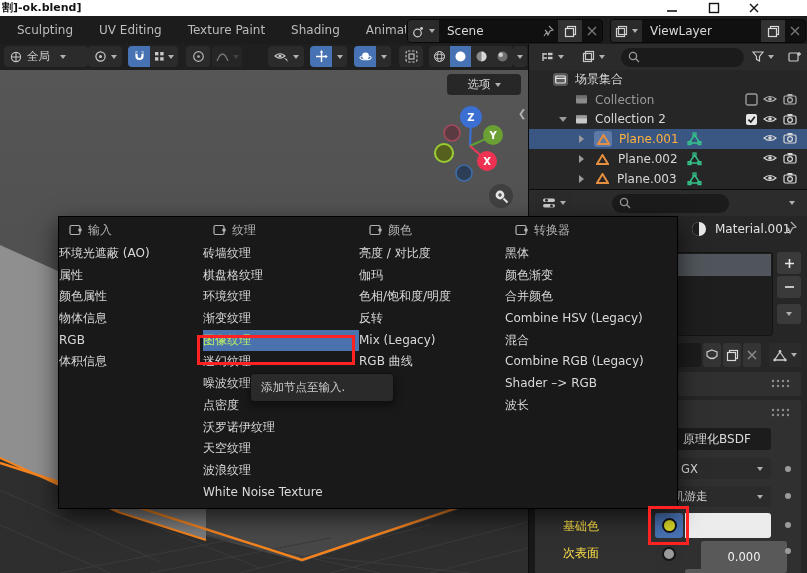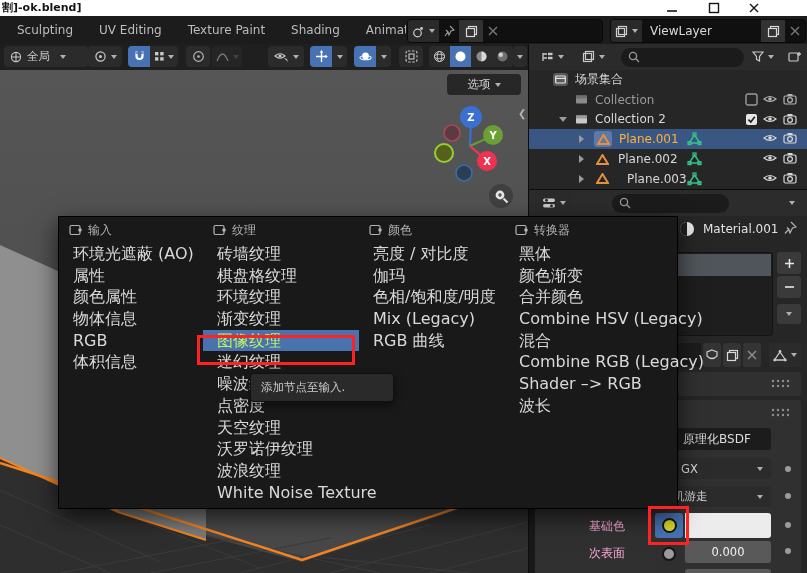--- a/index.html
+++ b/index.html
@@ -43,31 +43,31 @@
   .car-d{width:0;height:0;border-top:5px solid #9a9a9a;border-left:4px solid transparent;border-right:4px solid transparent}
   .rix{position:absolute;top:3px}
   
   .props{left:528px;top:189px;width:279px;height:384px;background:#262626;overflow:hidden;border-left:1px solid #0c0c0c;border-top:1px solid #0c0c0c}
   .props-h{left:0;top:0;width:279px;height:26px;background:#2c2c2c;display:flex;align-items:center}
   .tabstrip{left:0;top:26px;width:34px;height:358px;background:#191919}
   .pfield{background:#1c1c1c;border-radius:3px;color:#dcdcdc;font-size:12px;display:flex;align-items:center}
   .pbtn{background:#3a3a3a;border-radius:3px;display:flex;align-items:center;justify-content:center;color:#e6e6e6}
   .drop{background:#2b2b2b;border-radius:3px;display:flex;align-items:center;font-size:11.5px;color:#dcdcdc}
   .panel{background:#303030;border-radius:3px}
-  .lbl{font-size:12px;color:#f9a8d4;text-align:center}
+  .lbl{font-size:12px;color:#fde047;text-align:left}
   .socket{width:28px;height:25px;border-radius:3px;display:flex;align-items:center;justify-content:center}
   .dotv{width:11px;height:11px;border-radius:50%;background:#d9d926;border:2px solid #14141f}
   .dotg{width:10px;height:10px;border-radius:50%;background:#9a9a9a;border:2px solid #161616}
   .adot{width:6px;height:6px;border-radius:50%;background:#9b9b9b}
   .numf{background:#595959;border-radius:3px;color:#f2f2f2;font-size:11.5px;display:flex;align-items:center;justify-content:center}
   
   .menu{left:58px;top:216px;width:618px;height:291px;background:#191919;border:1px solid #000;box-shadow:0 8px 22px rgba(0,0,0,.65);z-index:20;display:flex}
   .mcol{height:100%}
   .mh{height:26px;line-height:26px;font-size:12px;color:#b4b4b4;display:flex;align-items:center;padding-left:10px;gap:6px}
-  .mi{height:21.7px;line-height:21.7px;font-size:16px;color:#d9d9d9;padding-left:14px;white-space:nowrap}
+  .mi{height:21.7px;line-height:21.7px;font-size:12px;color:#d9d9d9;white-space:nowrap}
   .mi.active{background:#4a72ad;color:#bef264}
   .redbox{border:3px solid #ff2222;z-index:30;pointer-events:none}
   .tooltip{left:250px;top:373px;width:132px;height:27px;background:#2a2a2a;border:1px solid #111;border-radius:4px;z-index:40;
            font-size:11.5px;color:#cccccc;line-height:26px;padding-left:10px;box-shadow:0 3px 8px rgba(0,0,0,.5)}
   svg{display:block}
 </style>
 </head>
 <body>
 
 <div class="abs os-bar">
@@ -99,20 +99,21 @@
 
   </div>
   <div class="abs idw" style="left:407px;width:194px">
     <div class="seg">
       <svg width="13" height="13">
         <circle cx="5.5" cy="8" r="3.8" fill="none" stroke="#cfcfcf" stroke-width="1.2"></circle>
         <circle cx="9.5" cy="3.5" r="1.4" fill="#cfcfcf"></circle>
         </svg>
       <span class="chev"></span>
     </div>
+    <div class="name">Scene</div>
     <div class="mini">
       <svg width="12" height="12">
           <path d="M7 1 L11 5 L8 6 L6 10 L5 7 L2 11 M5 7 L3 5 Z" fill="none" stroke="#9a9a9a" stroke-width="1.2"></path>
         </svg>
     </div>
     <div class="mini copy">
       <svg width="13" height="13">
           <rect x="3.5" y="1.5" width="8" height="8" fill="none" stroke="#d8d8d8" stroke-width="1.2"></rect>
           <rect x="1.5" y="3.5" width="8" height="8" fill="#333" stroke="#d8d8d8" stroke-width="1.2"></rect>
         </svg>
@@ -475,21 +476,21 @@
       </span>
   </div>
 
   <div class="o-row" style="top:125px">
     <span class="car-r" style="margin-left:50px"></span>
     <span style="margin-left:12px">
       <svg width="13" height="11">
           <polygon points="6.5,1 12,10 1,10" fill="none" stroke="#e78f3f" stroke-width="2"></polygon>
         </svg>
       </span>
-    <span style="margin-left:18px">Plane.003</span>
+    <span style="margin-left:8px">Plane.003</span>
     <span class="rix" style="left:158px">
       <svg width="15" height="14">
           <polygon points="7.5,3 13,11 2,11" fill="none" stroke="#36c28b" stroke-width="1.4"></polygon>
           <rect x="6" y="1" width="3" height="3" fill="none" stroke="#36c28b" stroke-width="1.2"></rect>
           <rect x="1" y="9.6" width="3" height="3" fill="none" stroke="#36c28b" stroke-width="1.2"></rect>
           <rect x="11" y="9.6" width="3" height="3" fill="none" stroke="#36c28b" stroke-width="1.2"></rect>
         </svg>
       </span>
     <span class="rix" style="left:234px">
       <svg width="14" height="12">
@@ -538,21 +539,21 @@
     <div style="position:absolute;left:7px;top:356px">
       <svg width="20" height="18">
         <polygon points="10,4 17,14 3,14" fill="none" stroke="#36c28b" stroke-width="1.5"></polygon>
         <rect x="8.4" y="1.5" width="3.2" height="3.2" fill="none" stroke="#36c28b" stroke-width="1.2"></rect>
         <rect x="1.5" y="12.6" width="3.2" height="3.2" fill="none" stroke="#36c28b" stroke-width="1.2"></rect>
         <rect x="15.3" y="12.6" width="3.2" height="3.2" fill="none" stroke="#36c28b" stroke-width="1.2"></rect>
         </svg>
     </div>
   </div>
 
-  <div class="abs" style="left:150px;top:31px;display:flex;align-items:center">
+  <div class="abs" style="left:162px;top:31px;display:flex;align-items:center">
     <svg width="16" height="16">
       <circle cx="8" cy="8" r="7" fill="#e8e8e8"></circle>
         <path d="M8 1 A7 7 0 0 0 8 15 Z" fill="#1f1f1f"></path>
       </svg>
     <span style="margin-left:8px;font-size:12px;color:#e2e2e2">Material.001</span>
   </div>
   <div class="abs" style="left:254px;top:31px">
     <svg width="14" height="14">
         <path d="M8 1 L13 6 L9.5 7 L7 12 L5.8 8.2 L2 12.5 M5.8 8.2 L4 6.5 Z" fill="none" stroke="#b4b4b4" stroke-width="1.2"></path>
       </svg>
@@ -651,21 +652,21 @@
   <div class="abs socket" style="left:126px;top:323px;background:#4772b3">
     <span class="dotv"></span>
   </div>
   <div class="abs" style="left:156px;top:323px;width:86px;height:25px;background:#ececec;border-radius:0 3px 3px 0"></div>
   <div class="abs adot" style="left:256px;top:332px"></div>
 
   <div class="abs lbl" style="left:34px;top:355px;width:88px">次表面</div>
   <div class="abs socket" style="left:126px;top:351px;background:#2f2f2f">
     <span class="dotg"></span>
   </div>
-  <div class="abs numf" style="left:156px;top:351px;width:86px;height:22px">0.000</div>
+  <div class="abs numf" style="left:172px;top:351px;width:86px;height:32px">0.000</div>
   <div class="abs adot" style="left:256px;top:358px"></div>
 
   <div class="abs socket" style="left:126px;top:379px;background:#2f2f2f">
     
   </div>
   <div class="abs numf" style="left:156px;top:379px;width:86px;height:22px"></div>
 </div>
 
 <div class="abs menu">
   <div class="mcol" style="width:144px">
@@ -692,36 +693,37 @@
       <span>纹理</span>
     </div>
     <div class="mi">砖墙纹理</div>
     <div class="mi">棋盘格纹理</div>
     <div class="mi">环境纹理</div>
     <div class="mi">渐变纹理</div>
     <div class="mi active">图像纹理</div>
     <div class="mi">迷幻纹理</div>
     <div class="mi">噪波纹理</div>
     <div class="mi">点密度</div>
+    <div class="mi">沃罗诺伊纹理</div>
     <div class="mi">天空纹理</div>
-    <div class="mi">沃罗诺伊纹理</div>
     <div class="mi">波浪纹理</div>
     <div class="mi">White Noise Texture</div>
   </div>
   <div class="mcol" style="width:146px">
     <div class="mh">
       <svg width="13" height="12">
         <rect x="1" y="1.5" width="10" height="9" rx="1.5" fill="none" stroke="#b4b4b4" stroke-width="1.2"></rect>
         <circle cx="11" cy="6" r="1.8" fill="#b4b4b4"></circle>
         </svg>
       <span>颜色</span>
     </div>
     <div class="mi">亮度 / 对比度</div>
     <div class="mi">伽玛</div>
     <div class="mi">色相/饱和度/明度</div>
+    <div class="mi">反转</div>
     <div class="mi">Mix (Legacy)</div>
     <div class="mi">RGB 曲线</div>
   </div>
   <div class="mcol" style="width:172px">
     <div class="mh">
       <svg width="13" height="12">
         <rect x="1" y="1.5" width="10" height="9" rx="1.5" fill="none" stroke="#b4b4b4" stroke-width="1.2"></rect>
         <circle cx="11" cy="6" r="1.8" fill="#b4b4b4"></circle>
         </svg>
       <span>转换器</span>

